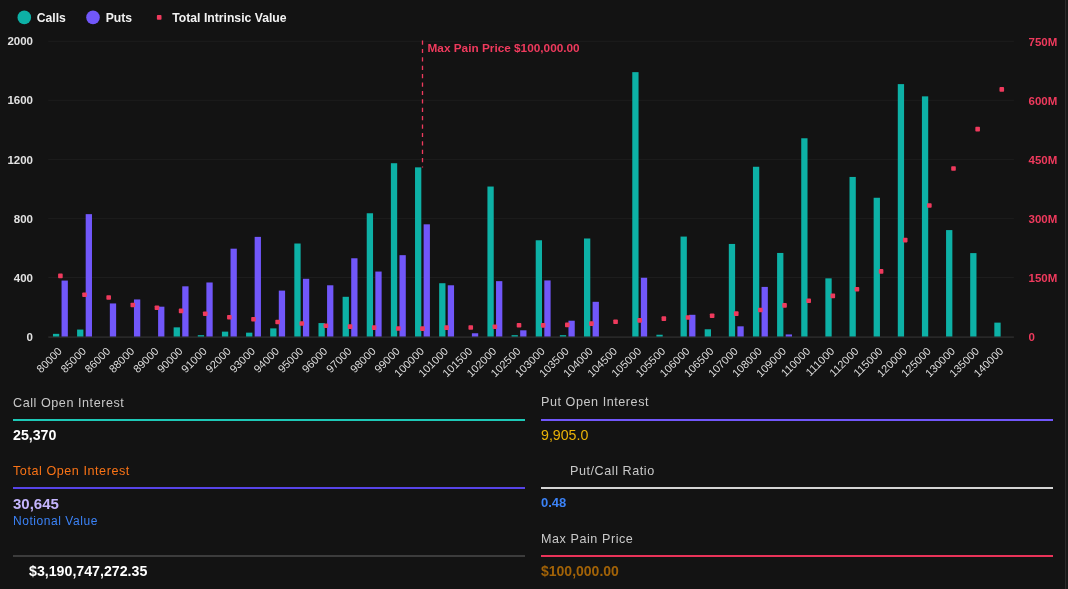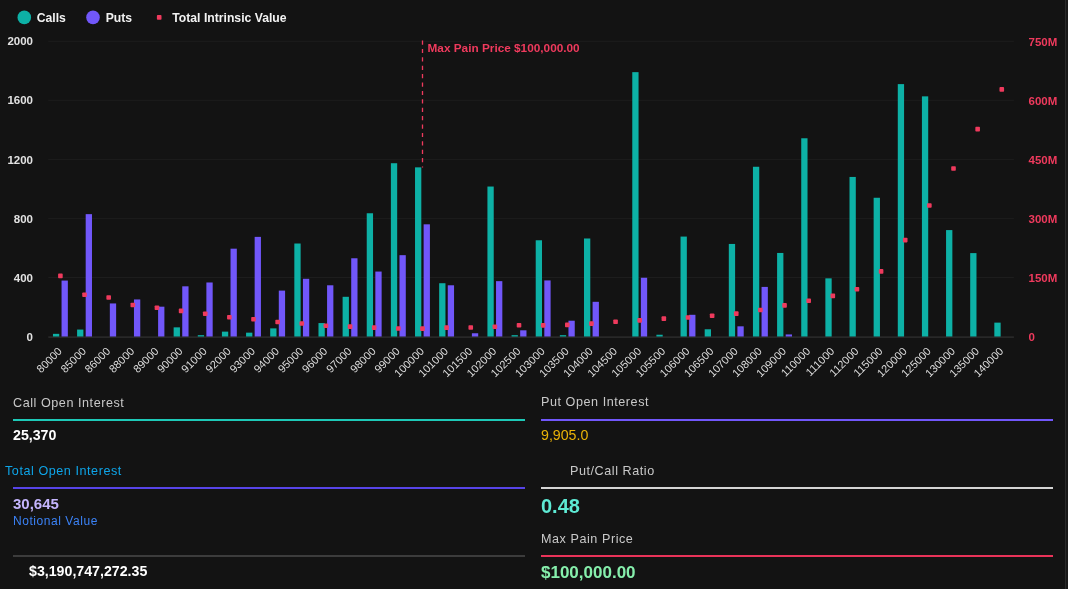--- a/index.html
+++ b/index.html
@@ -177,27 +177,27 @@
 <text x="105.7" y="22" font-size="12.2" font-weight="bold" fill="#f2f2f2">Puts</text>
 <rect x="156.9" y="15.1" width="4.6" height="4.6" rx="0.8" fill="#ef3a5d"></rect>
 <text x="172.3" y="22" font-size="12.2" font-weight="bold" fill="#f2f2f2">Total Intrinsic Value</text>
 </svg>
 <div style="position:absolute;left:13px;top:395.5px;font-size:12.6px;letter-spacing:0.55px;color:#c9c9c9;">Call Open Interest</div>
 <div style="position:absolute;left:13px;top:418.5px;width:512px;height:2px;background:#1ec9b7;"></div>
 <div style="position:absolute;left:13px;top:426.5px;font-size:14.2px;font-weight:bold;color:#ffffff;">25,370</div>
 <div style="position:absolute;left:541px;top:395px;font-size:12.6px;letter-spacing:0.55px;color:#c9c9c9;">Put Open Interest</div>
 <div style="position:absolute;left:541px;top:418.5px;width:512px;height:2px;background:#7157fa;"></div>
 <div style="position:absolute;left:541px;top:426.5px;font-size:14.2px;font-weight:normal;color:#eab308;">9,905.0</div>
-<div style="position:absolute;left:5px;top:463.5px;font-size:12.6px;letter-spacing:0.55px;color:#0ea5e9;">Total Open Interest</div>
+<div style="position:absolute;left:13px;top:463.5px;font-size:12.6px;letter-spacing:0.55px;color:#f97316;">Total Open Interest</div>
 <div style="position:absolute;left:13px;top:486.5px;width:512px;height:2px;background:#5744e8;"></div>
 <div style="position:absolute;left:13px;top:494.5px;font-size:15px;font-weight:bold;color:#c4b5fd;">30,645</div>
 <div style="position:absolute;left:541px;top:463.5px;font-size:12.6px;letter-spacing:0.55px;color:#c9c9c9;margin-left:29px;">Put/Call Ratio</div>
 <div style="position:absolute;left:541px;top:486.5px;width:512px;height:2px;background:#d4d4d4;"></div>
-<div style="position:absolute;left:541px;top:494.5px;font-size:20px;font-weight:bold;color:#5eead4;">0.48</div>
+<div style="position:absolute;left:541px;top:494.5px;font-size:13px;font-weight:bold;color:#3b82f6;">0.48</div>
 <div style="position:absolute;left:13px;top:514px;font-size:12px;letter-spacing:0.55px;color:#3b82f6;">Notional Value</div>
 <div style="position:absolute;left:13px;top:554.5px;width:512px;height:2px;background:#3c3c3c;"></div>
 <div style="position:absolute;left:13px;top:562.5px;font-size:14.2px;font-weight:bold;color:#ffffff;margin-left:16px;">$3,190,747,272.35</div>
 <div style="position:absolute;left:541px;top:531.5px;font-size:12.6px;letter-spacing:0.55px;color:#c9c9c9;">Max Pain Price</div>
 <div style="position:absolute;left:541px;top:554.5px;width:512px;height:2px;background:#ea3359;"></div>
-<div style="position:absolute;left:541px;top:562.5px;font-size:17px;font-weight:bold;color:#86efac;">$100,000.00</div>
+<div style="position:absolute;left:541px;top:562.5px;font-size:14px;font-weight:bold;color:#a16207;">$100,000.00</div>
 <div style="position:absolute;left:1065px;top:0;width:1px;height:589px;background:#2a2a2a;"></div>
 <div style="position:absolute;left:1066px;top:0;width:2px;height:589px;background:#191919;"></div>
 
 
 </body></html>

